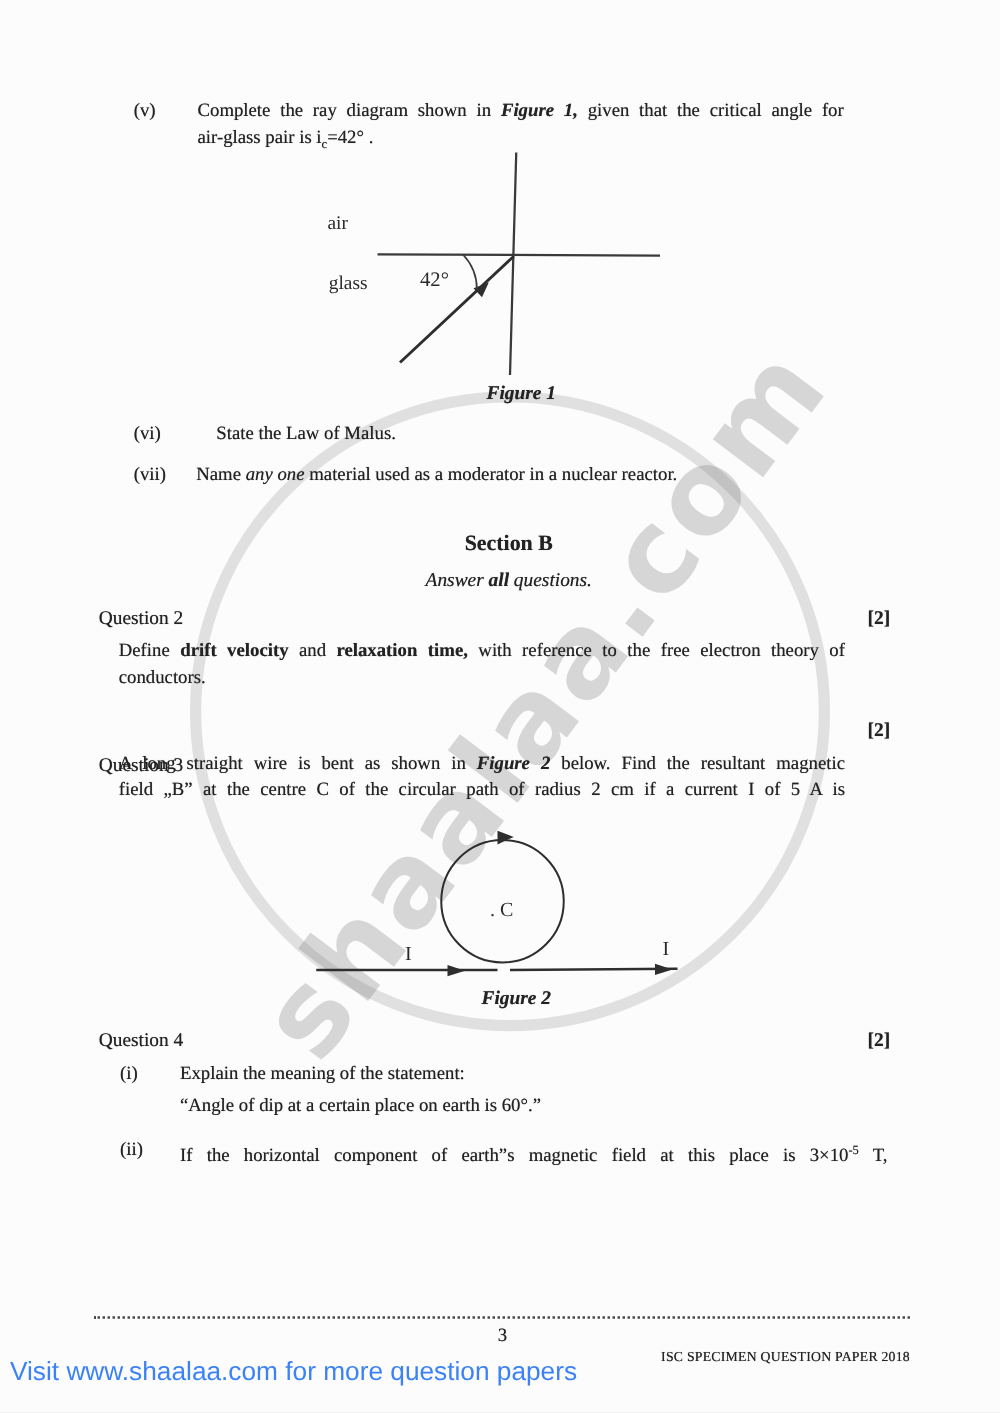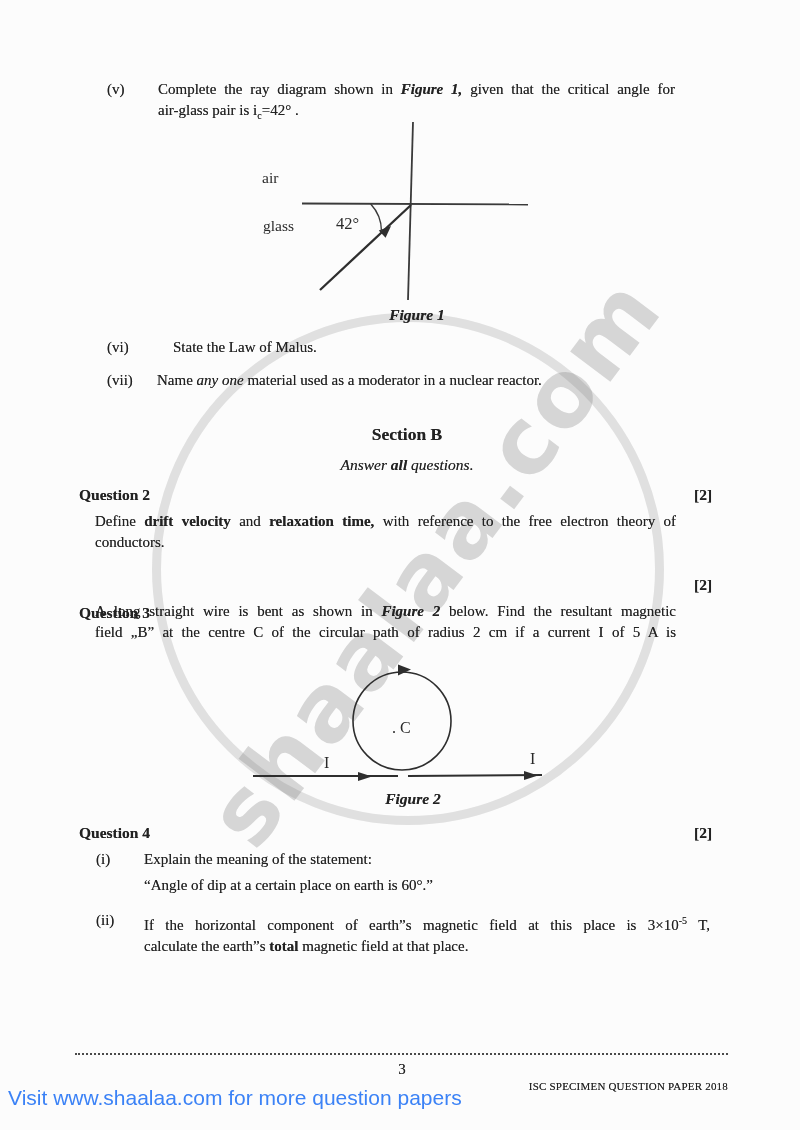--- a/index.html
+++ b/index.html
@@ -8,21 +8,21 @@
     background:#fcfcfc;overflow:hidden;
     font-family:"Liberation Serif",serif;color:#222;
   }
   .abs{position:absolute;}
   .t{font-size:15px;line-height:21px;text-shadow:0 0 .6px rgba(34,34,34,.65);}
   .b{font-weight:bold;}
   .i{font-style:italic;}
   .bi{font-weight:bold;font-style:italic;}
   .jl{text-align:justify;text-align-last:justify;}
   .center{text-align:center;}
-  .qtitle{font-weight:bold;font-size:15.5px;text-shadow:0 0 .6px rgba(34,34,34,.65);}
+  .qtitle{font-weight:normal;font-size:15.5px;text-shadow:0 0 .6px rgba(34,34,34,.65);}
   .marks{font-weight:bold;font-size:15.5px;text-shadow:0 0 .6px rgba(34,34,34,.65);}
   sub.sm{font-size:10px;}
   sup.sm{font-size:10px;}
   .sectionTitle{font-weight:bold;font-size:17.5px;text-shadow:0 0 .6px rgba(34,34,34,.65);}
   .subtitle{font-style:italic;font-size:15.5px;text-shadow:0 0 .6px rgba(34,34,34,.65);}
   .figcap{font-weight:bold;font-style:italic;font-size:15.5px;text-shadow:0 0 .6px rgba(34,34,34,.65);}
   svg text{font-family:"Liberation Serif",serif;fill:#2a2a2a;}
   .dotline{border-top:2px dotted #4a4a4a;height:0;}
   .footRight{font-size:11px;letter-spacing:.2px;text-shadow:0 0 .6px rgba(34,34,34,.65);}
   .pageNum{font-size:15px;text-shadow:0 0 .6px rgba(34,34,34,.65);}
@@ -106,21 +106,20 @@
     <div class="abs qtitle" style="left:79px;top:824px;">Question 4</div>
     <div class="abs marks" style="left:694px;top:824px;">[2]</div>
 
     <div class="abs t" style="left:96px;top:849px;">(i)</div>
     <div class="abs t" style="left:144px;top:849px;">Explain the meaning of the statement:</div>
     <div class="abs t" style="left:144px;top:875px;">“Angle of dip at a certain place on earth is 60°.”</div>
 
     <div class="abs t" style="left:96px;top:910px;">(ii)</div>
     <div class="abs t" style="left:144px;top:910px;width:566px;">
       <div class="jl"><span>If the horizontal component of earth”s magnetic field at this place is 3×10</span><sup class="sm">-5</sup><span> T,</span></div>
-      <div><span>calculate the earth”s </span><span class="b">total</span><span> magnetic field at that place.</span></div>
     </div>
 
     <div class="abs dotline" style="left:75px;top:1053px;width:653px;"></div>
     <div class="abs pageNum center" style="left:2px;top:1061px;width:800px;">3</div>
     <div class="abs footRight" style="right:72px;top:1080px;">ISC SPECIMEN QUESTION PAPER 2018</div>
     <div class="abs banner" style="left:8px;top:1086px;">Visit www.shaalaa.com for more question papers</div>
 
   </div>
 </div>
 

